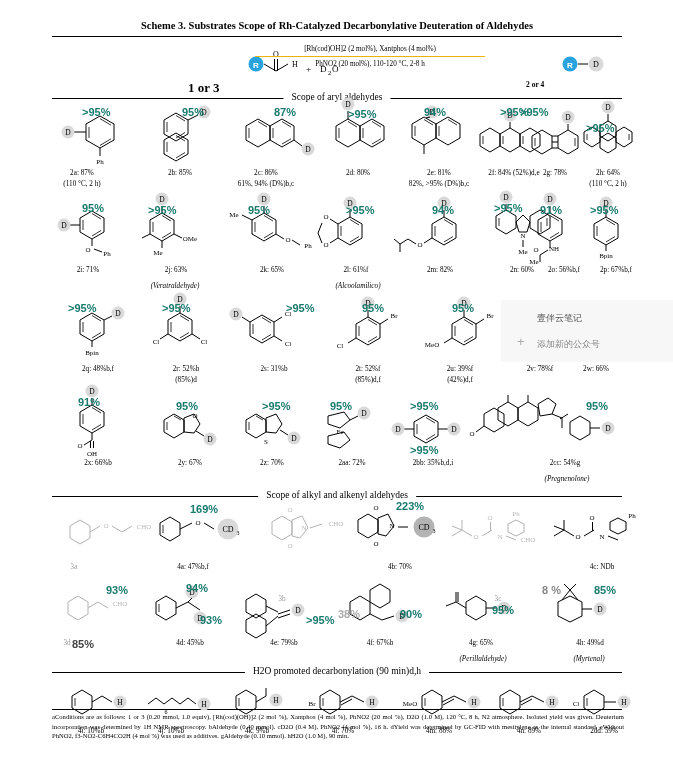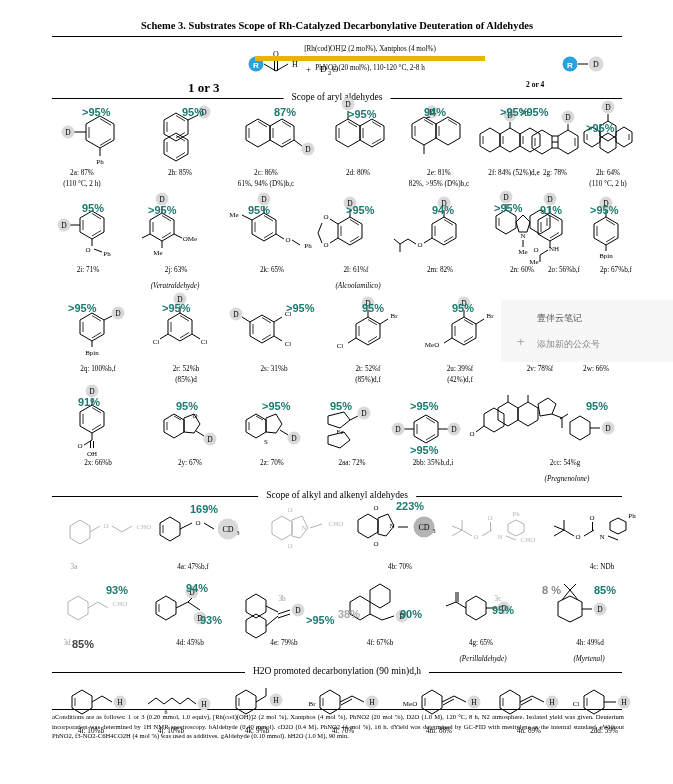--- a/index.html
+++ b/index.html
@@ -16,21 +16,21 @@
   }
   .frame{position:absolute;left:52px;top:36px;width:570px;height:672px;border-top:1px solid #000;border-bottom:1px solid #000;}
   
   .sec{position:absolute;left:52px;width:570px;height:12px;}
   .sec .line{position:absolute;top:6px;left:0;width:100%;border-top:1px solid #000;}
   .sec .lbl{position:absolute;top:0px;left:50%;transform:translateX(-50%);
     background:#fff;padding:0 8px;font-size:9.5px;white-space:nowrap;}
   
   .eq{position:absolute;left:52px;top:42px;width:570px;height:52px;}
   .cond{position:absolute;left:255px;top:44px;width:230px;text-align:center;font-size:7.2px;line-height:1.5;}
-  .cond .top{border-bottom:5px solid #eab308;padding-bottom:1px;}
+  .cond .top{border-bottom:1px solid #eab308;padding-bottom:1px;}
   .cap{position:absolute;font-size:7.2px;line-height:1.5;text-align:center;white-space:nowrap;}
   .pct{position:absolute;font-size:11px;color:#1a7a6e;font-weight:bold;font-family:"Liberation Sans",sans-serif;}
   svg{overflow:visible;}
   .foot{position:absolute;left:52px;top:712px;width:572px;font-size:6.6px;line-height:1.45;text-align:justify;}
   .watermark{position:absolute;right:0px;top:300px;width:172px;height:62px;background:#f7f7f7;
     font-family:"Liberation Sans",sans-serif;font-size:9px;color:#666;}
   .watermark .w1{position:absolute;left:36px;top:12px;font-size:9px;color:#555;}
   .watermark .w2{position:absolute;left:36px;top:38px;font-size:9px;color:#888;}
   .watermark .plus{position:absolute;left:16px;top:34px;font-size:13px;color:#aaa;}
   .faint{opacity:.30;}
@@ -378,21 +378,21 @@
     <line x1="30" y1="13.5" x2="39" y2="19" stroke="#000" stroke-width="0.8"></line>
     <line x1="39" y1="30.5" x2="30" y2="36" stroke="#000" stroke-width="0.8"></line>
     <line x1="42" y1="18" x2="50" y2="14" stroke="#000" stroke-width="1"></line>
     <circle cx="56" cy="11" r="6.5" fill="#d9d9d9"></circle>
     <text x="56" y="14" font-size="7.5" text-anchor="middle">D</text>
     <line x1="30" y1="39" x2="30" y2="45" stroke="#000" stroke-width="1"></line>
     <text x="30" y="53" font-size="7" text-anchor="middle">Bpin</text>
   </svg>
   <div class="pct" style="left:68px;top:302px;">&gt;95%</div>
   <div class="cap" style="left:58px;top:364px;width:80px;">
-    <span>2q: 100%b,f</span>
+    <span>2q: 48%b,f</span>
   </div>
 
   <svg style="position:absolute;left:148px;top:302px;" width="78" height="58">
     <polygon points="20,18 32,11 44,18 44,32 32,39 20,32" fill="none" stroke="#000" stroke-width="1"></polygon>
     <line x1="23" y1="20" x2="23" y2="30" stroke="#000" stroke-width="0.8"></line>
     <line x1="32" y1="13.5" x2="41" y2="19" stroke="#000" stroke-width="0.8"></line>
     <line x1="41" y1="30.5" x2="32" y2="36" stroke="#000" stroke-width="0.8"></line>
     <line x1="32" y1="11" x2="32" y2="4" stroke="#000" stroke-width="1"></line>
     <circle cx="32" cy="-3" r="6.5" fill="#d9d9d9"></circle>
     <text x="32" y="0" font-size="7.5" text-anchor="middle">D</text>

